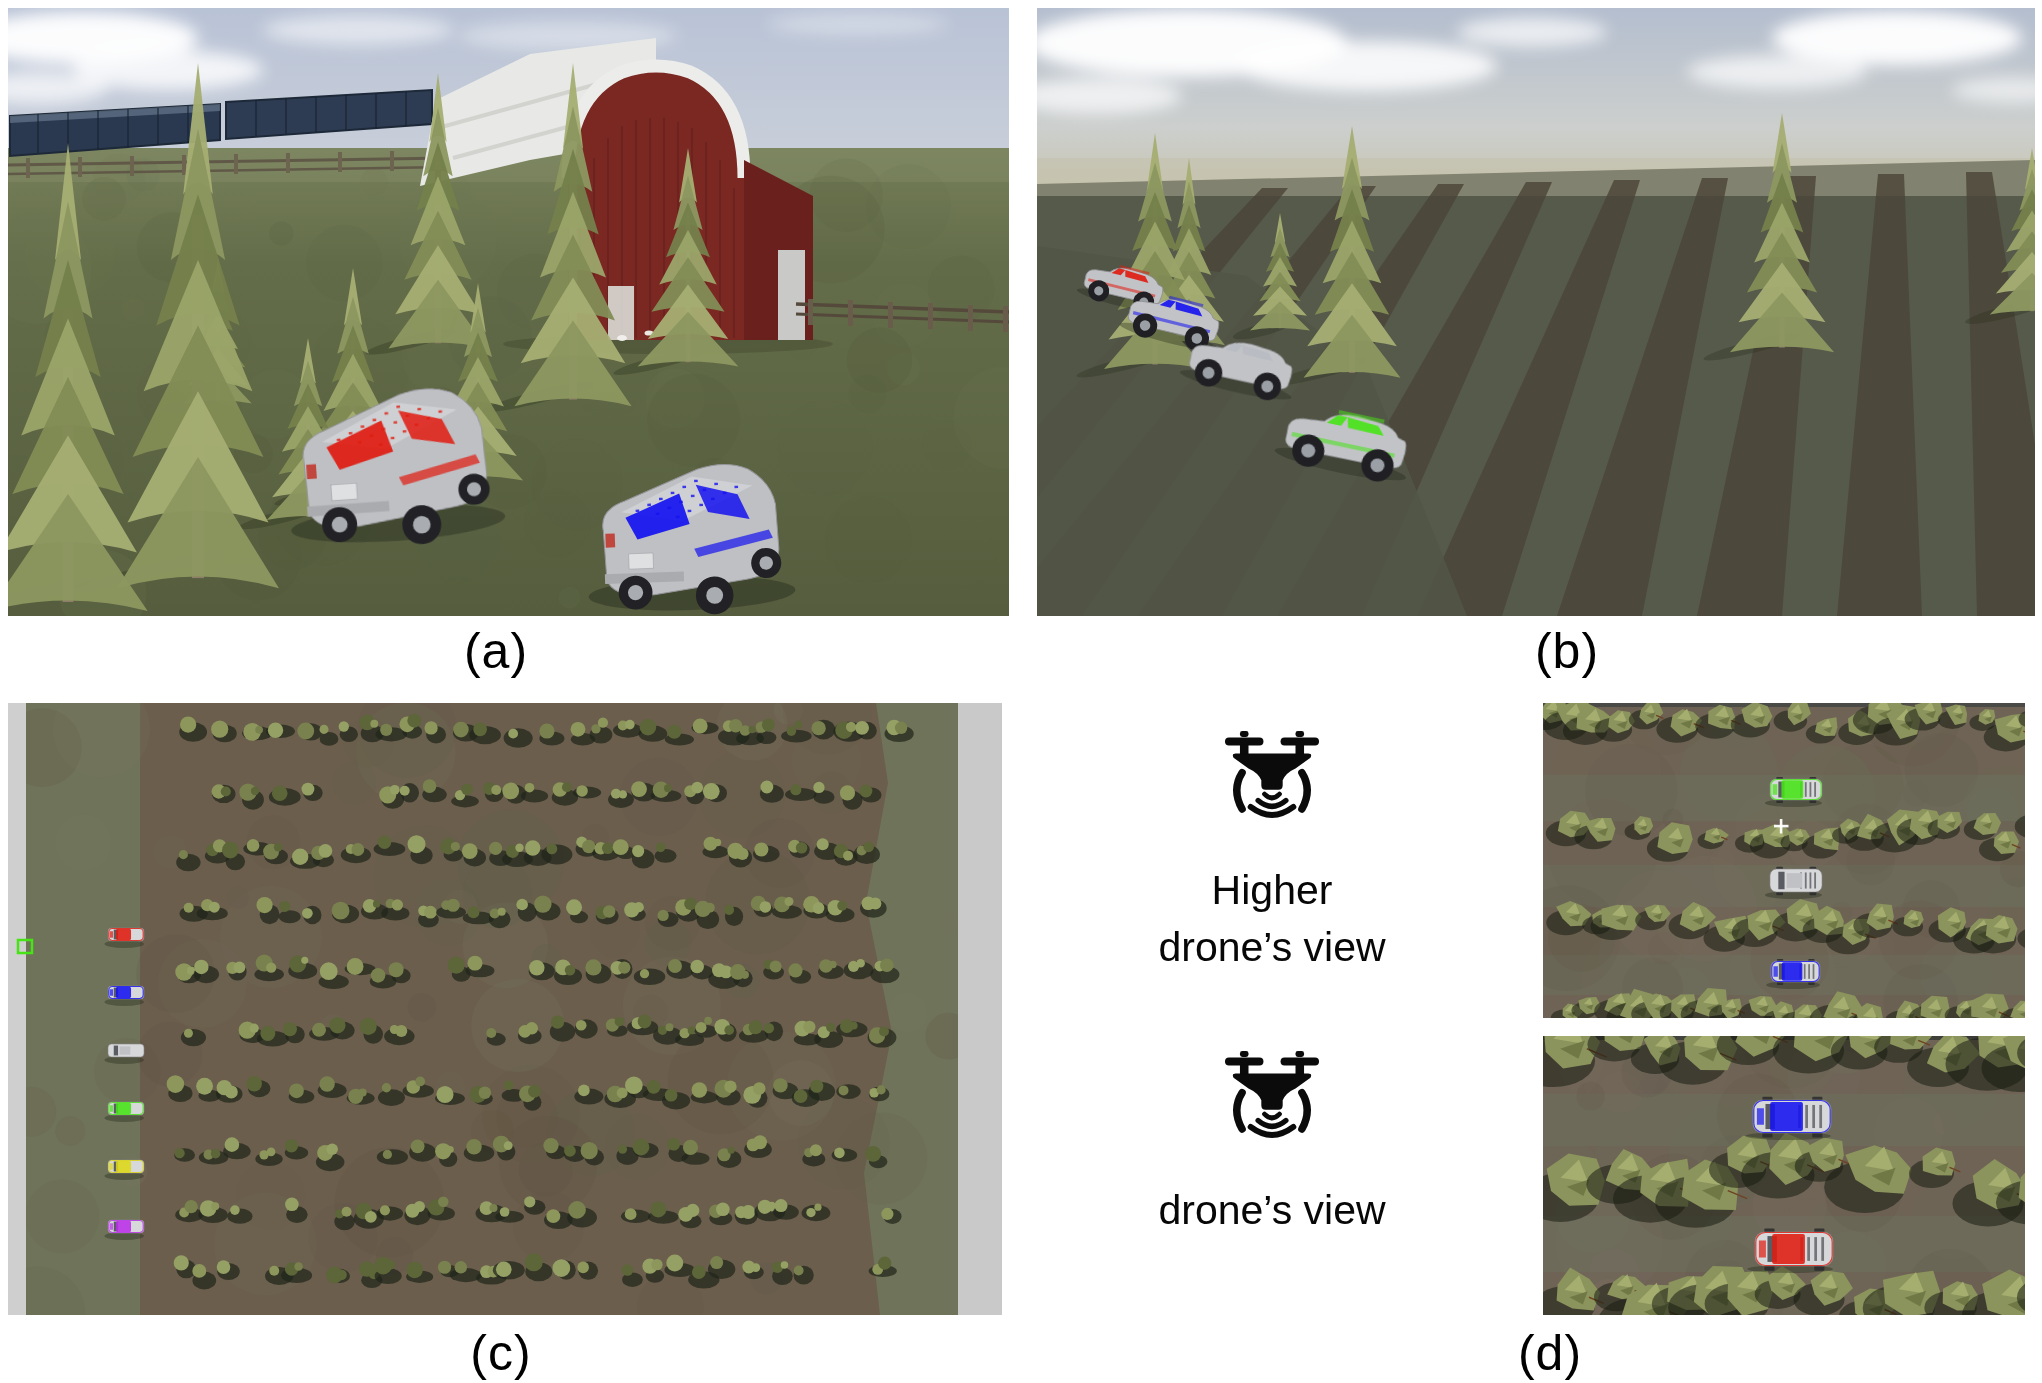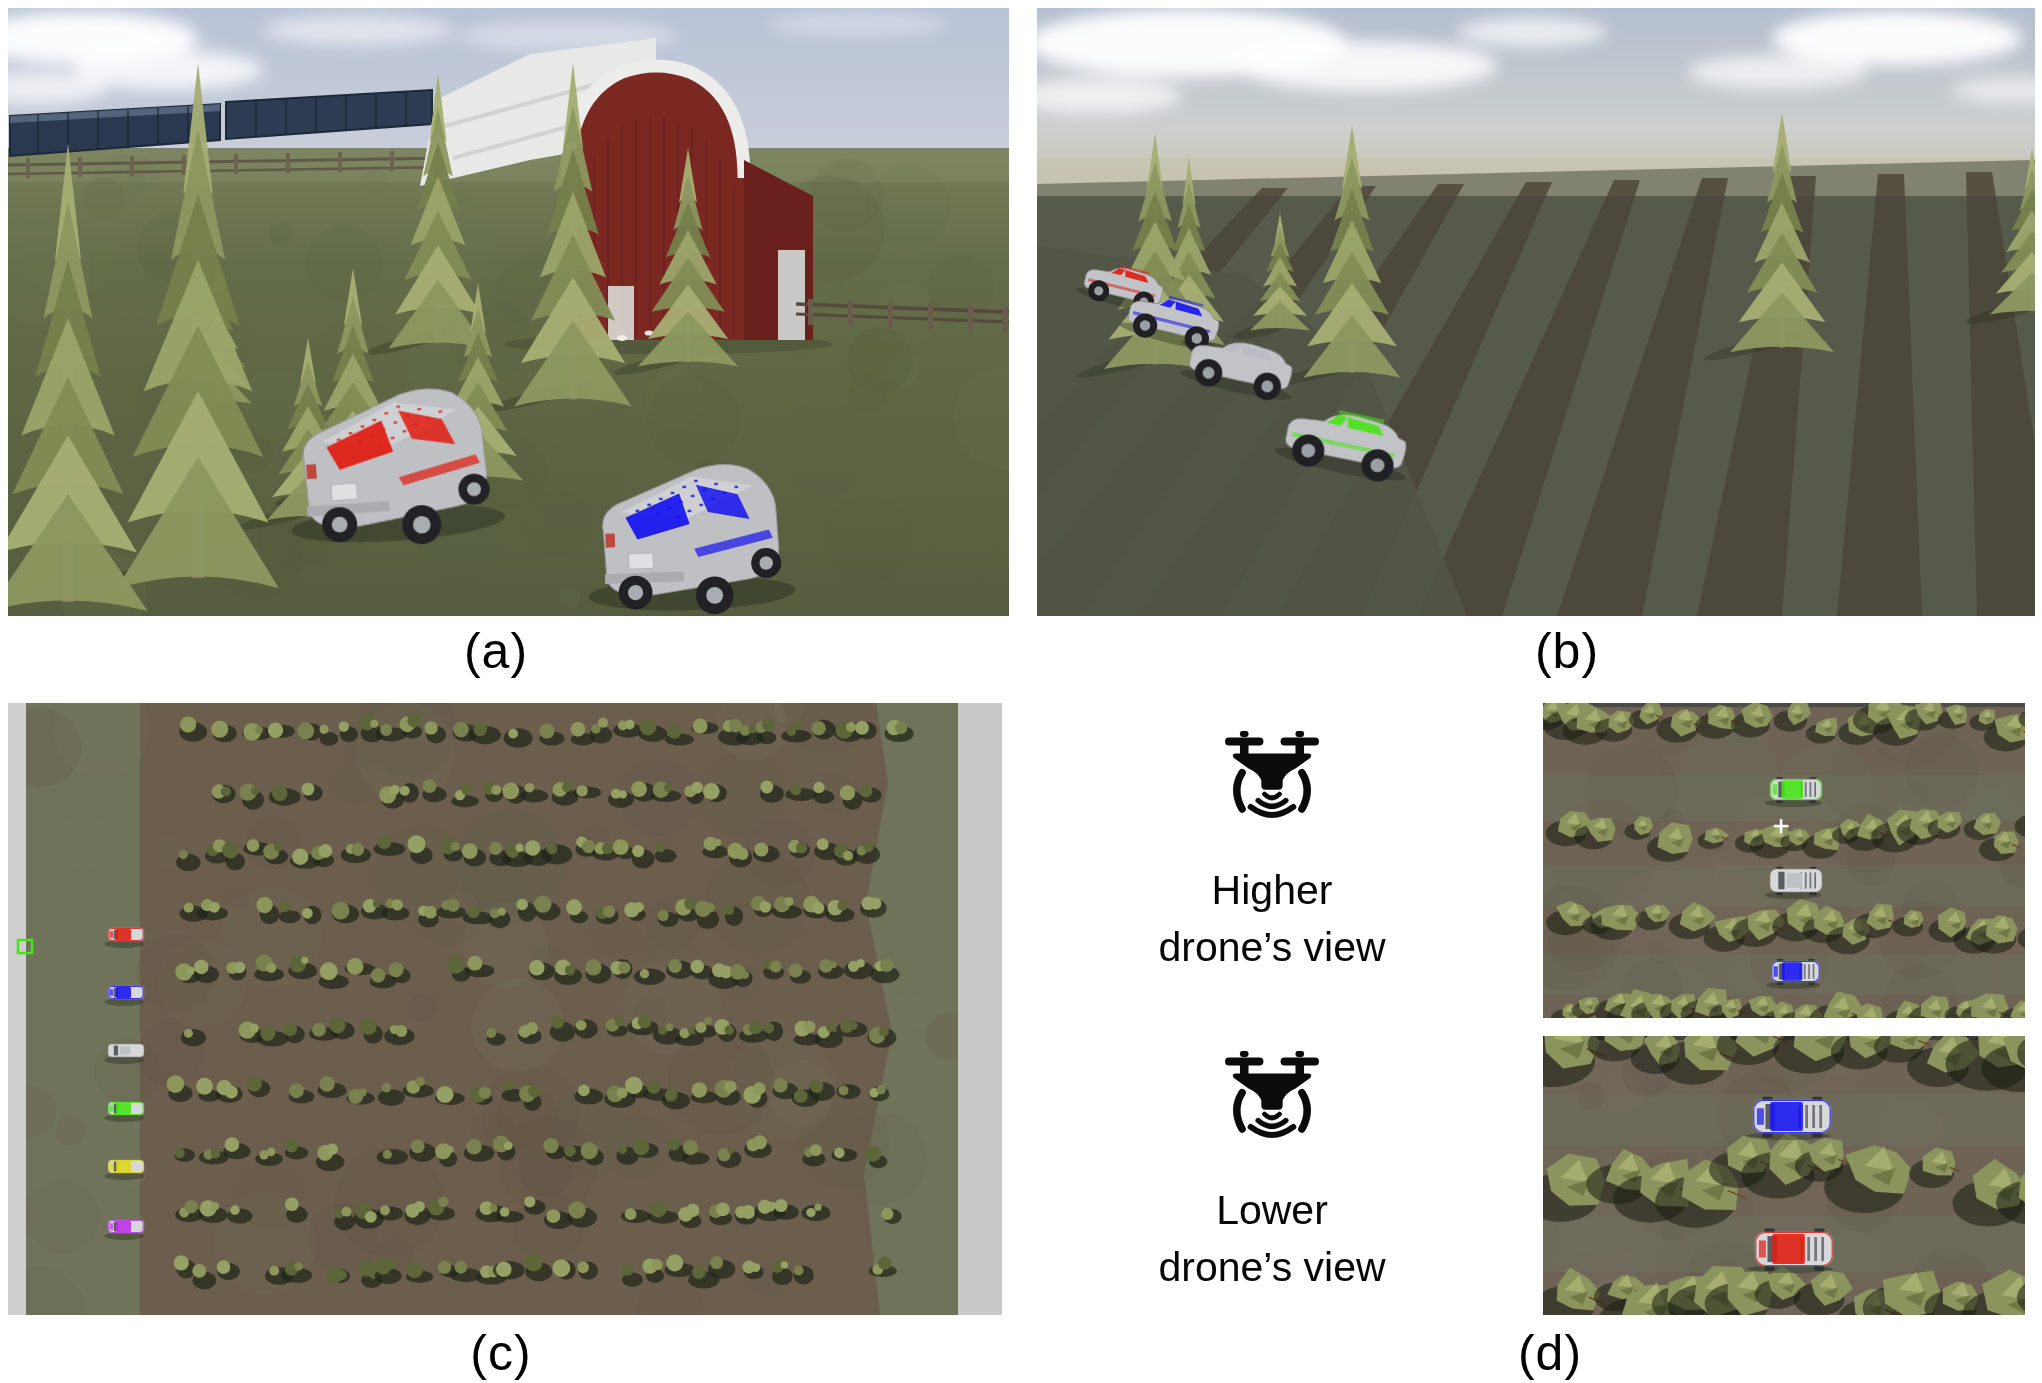--- a/index.html
+++ b/index.html
@@ -1280,21 +1280,20 @@
       </g>
       <g stroke="#0b0b0b" fill="none" stroke-linecap="round">
         <path d="M22,40 Q12,56 22,74" stroke-width="7"></path>
         <path d="M78,40 Q88,56 78,74" stroke-width="7"></path>
         <path d="M43,60 Q50,67 57,60" stroke-width="4.5"></path>
         <path d="M37,66 Q50,77 63,66" stroke-width="5"></path>
         <path d="M30,72 Q50,87 70,72" stroke-width="5.5"></path>
       </g>
     </svg>
     <div class="legend-text">
-      <div>Lower</div>
       <div>drone’s view</div>
     </div>
   </div>
 
   <section class="panel" id="panel-d-top">
     <svg id="svg-dt" viewBox="0 0 482 315">
       <rect x="0" y="0" width="482" height="315" fill="#6e6354"></rect>
       <rect x="0" y="0" width="482" height="4" fill="#4a4a46"></rect>
     <g>
           <rect x="0" y="72" width="482" height="46" fill="#6d7360" opacity="0.45"></rect>

